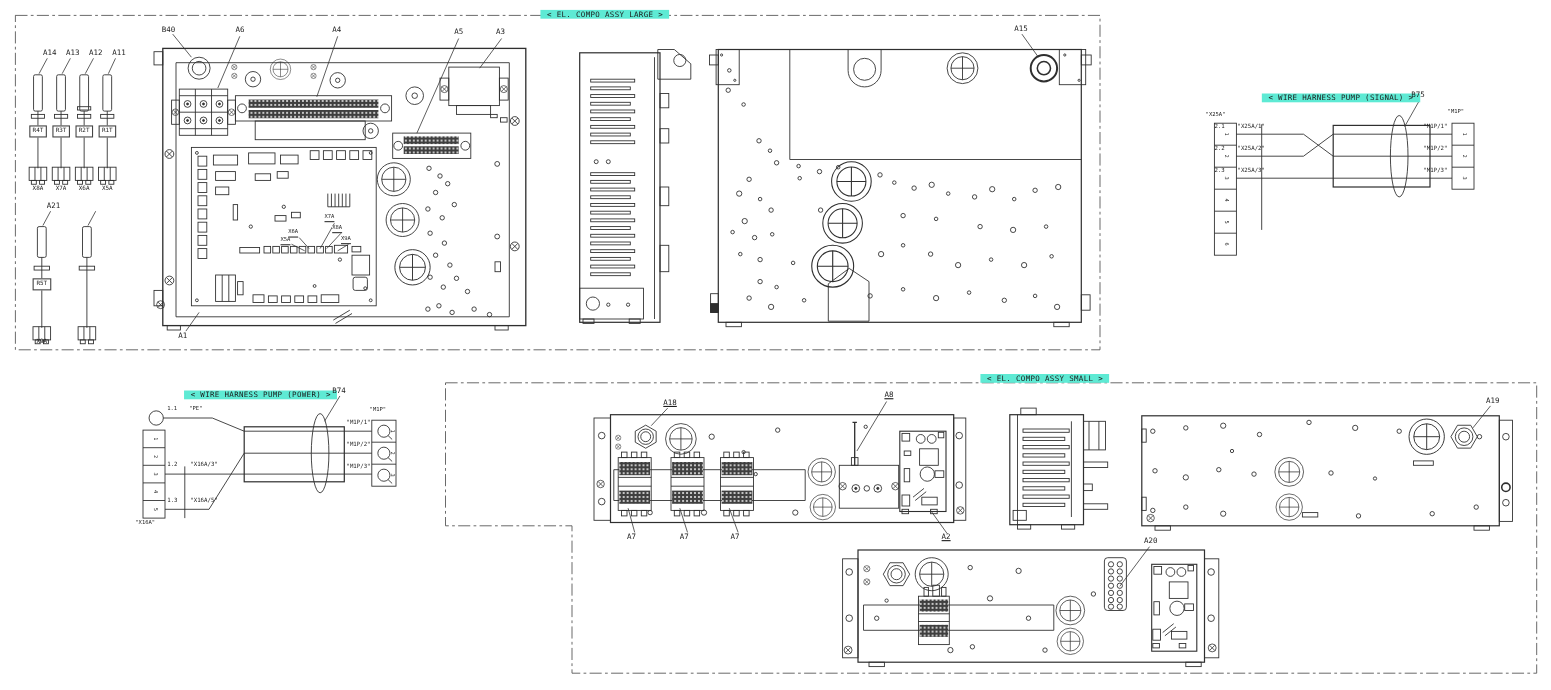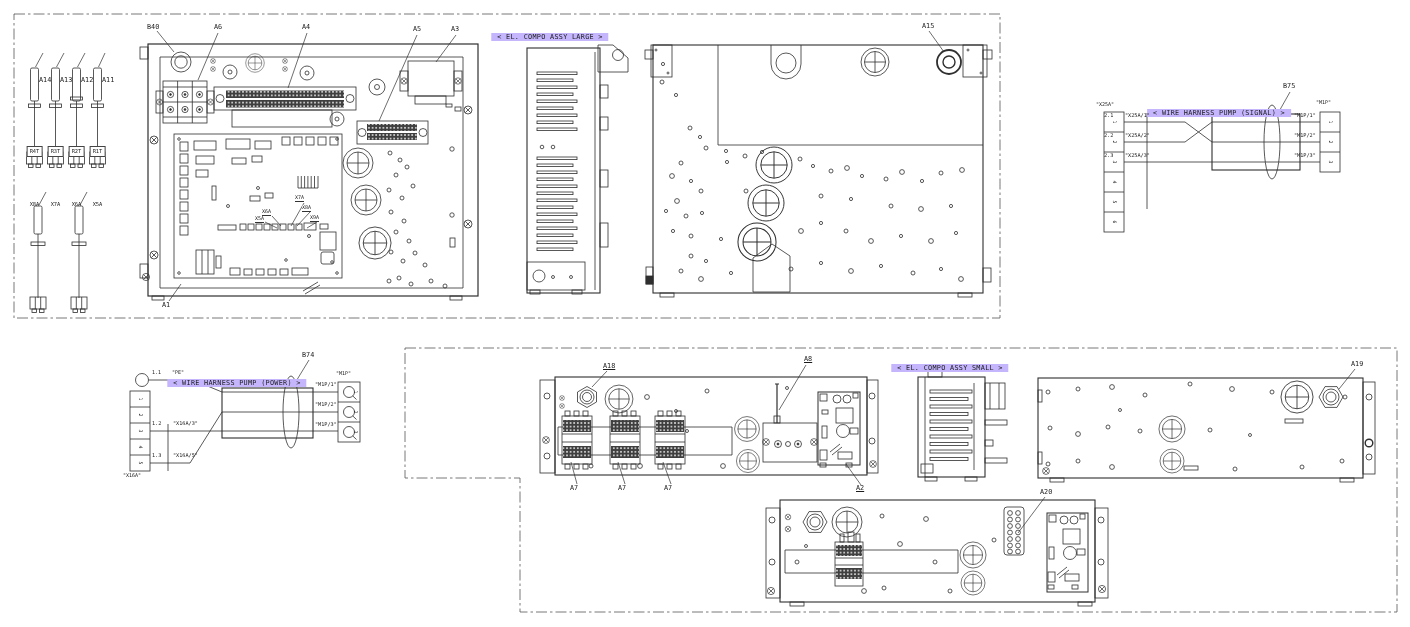--- a/index.html
+++ b/index.html
@@ -1,27 +1,27 @@
 <!DOCTYPE html>
 <html><head>
 <meta charset="utf-8">
 <style>
   html,body{margin:0;padding:0;background:#fff;}
   #canvas{position:relative;width:1410px;height:627px;background:#fff;overflow:hidden;
           font-family:"DejaVu Sans Mono",monospace;color:#222;}
   #art{position:absolute;left:0;top:0;z-index:1;}
   .lbl{position:absolute;z-index:3;font:6.8px/1.1 "DejaVu Sans Mono",monospace;color:#1c1c1c;white-space:nowrap;}
   .xs{font-size:5px;}
-  .title{position:absolute;z-index:3;transform:translateX(-50%);background:#c4b5fd;padding:0 6px;
-         font:6.8px/1.2 "DejaVu Sans Mono",monospace;letter-spacing:.3px;color:#1c1c1c;white-space:nowrap;margin-top:24px;}
+  .title{position:absolute;z-index:3;transform:translateX(-50%);background:#5eead4;padding:0 6px;
+         font:6.8px/1.2 "DejaVu Sans Mono",monospace;letter-spacing:.3px;color:#1c1c1c;white-space:nowrap;}
   .pcblbl{position:absolute;z-index:3;font:5px/1 "DejaVu Sans Mono",monospace;color:#1c1c1c;
           border-bottom:.8px solid #333;background:#fff;padding-bottom:.5px;white-space:nowrap;}
   
   .pt-row{position:absolute;z-index:3;display:flex;}
-  .pt-col{position:relative;height:100%;flex:0 0 21px;width:21px;margin-top:32px;}
+  .pt-col{position:relative;height:100%;flex:0 0 21px;width:21px;}
   .pt-row2 .pt-col{flex:0 0 41px;width:41px;}
   .pt-part{top:1px;left:15px;}
   .pt-row2 .pt-part{left:25px;}
   .pt-relay{top:70px;left:50%;transform:translateX(-50%);border:.9px solid #444;background:#fff;
             padding:1.5px 2.5px;font-size:5.4px;}
   .pt-conn{top:126px;left:50%;transform:translateX(-50%);font-size:5.4px;}
   .pt-col .lbl{position:absolute;}
   
   .hgroup{position:absolute;z-index:3;}
   .hrow{position:absolute;white-space:nowrap;}
@@ -732,20 +732,25 @@
     </div>
 
     <div class="pt-col">
       <span class="lbl pt-part">A11</span>
       <span class="lbl pt-relay">R1T</span>
       <span class="lbl pt-conn">X5A</span>
     </div>
   </div>
 <div class="pt-row pt-row2" style="left:17.5px;top:183px;width:82px;height:132px;">
 
+    <div class="pt-col">
+      <span class="lbl pt-part">A21</span>
+      <span class="lbl pt-relay">R5T</span>
+      <span class="lbl pt-conn">X9A</span>
+    </div>
 
   </div>
 
 <div class="pcblbl" style="left:255px;top:216px;">X5A</div>
 <div class="pcblbl" style="left:262px;top:209px;">X6A</div>
 <div class="pcblbl" style="left:295px;top:195px;">X7A</div>
 <div class="pcblbl" style="left:302px;top:205px;">X8A</div>
 <div class="pcblbl" style="left:310px;top:215px;">X9A</div>
 
 <div class="lbl xs" style="left:1096px;top:102px;">"X25A"</div>

